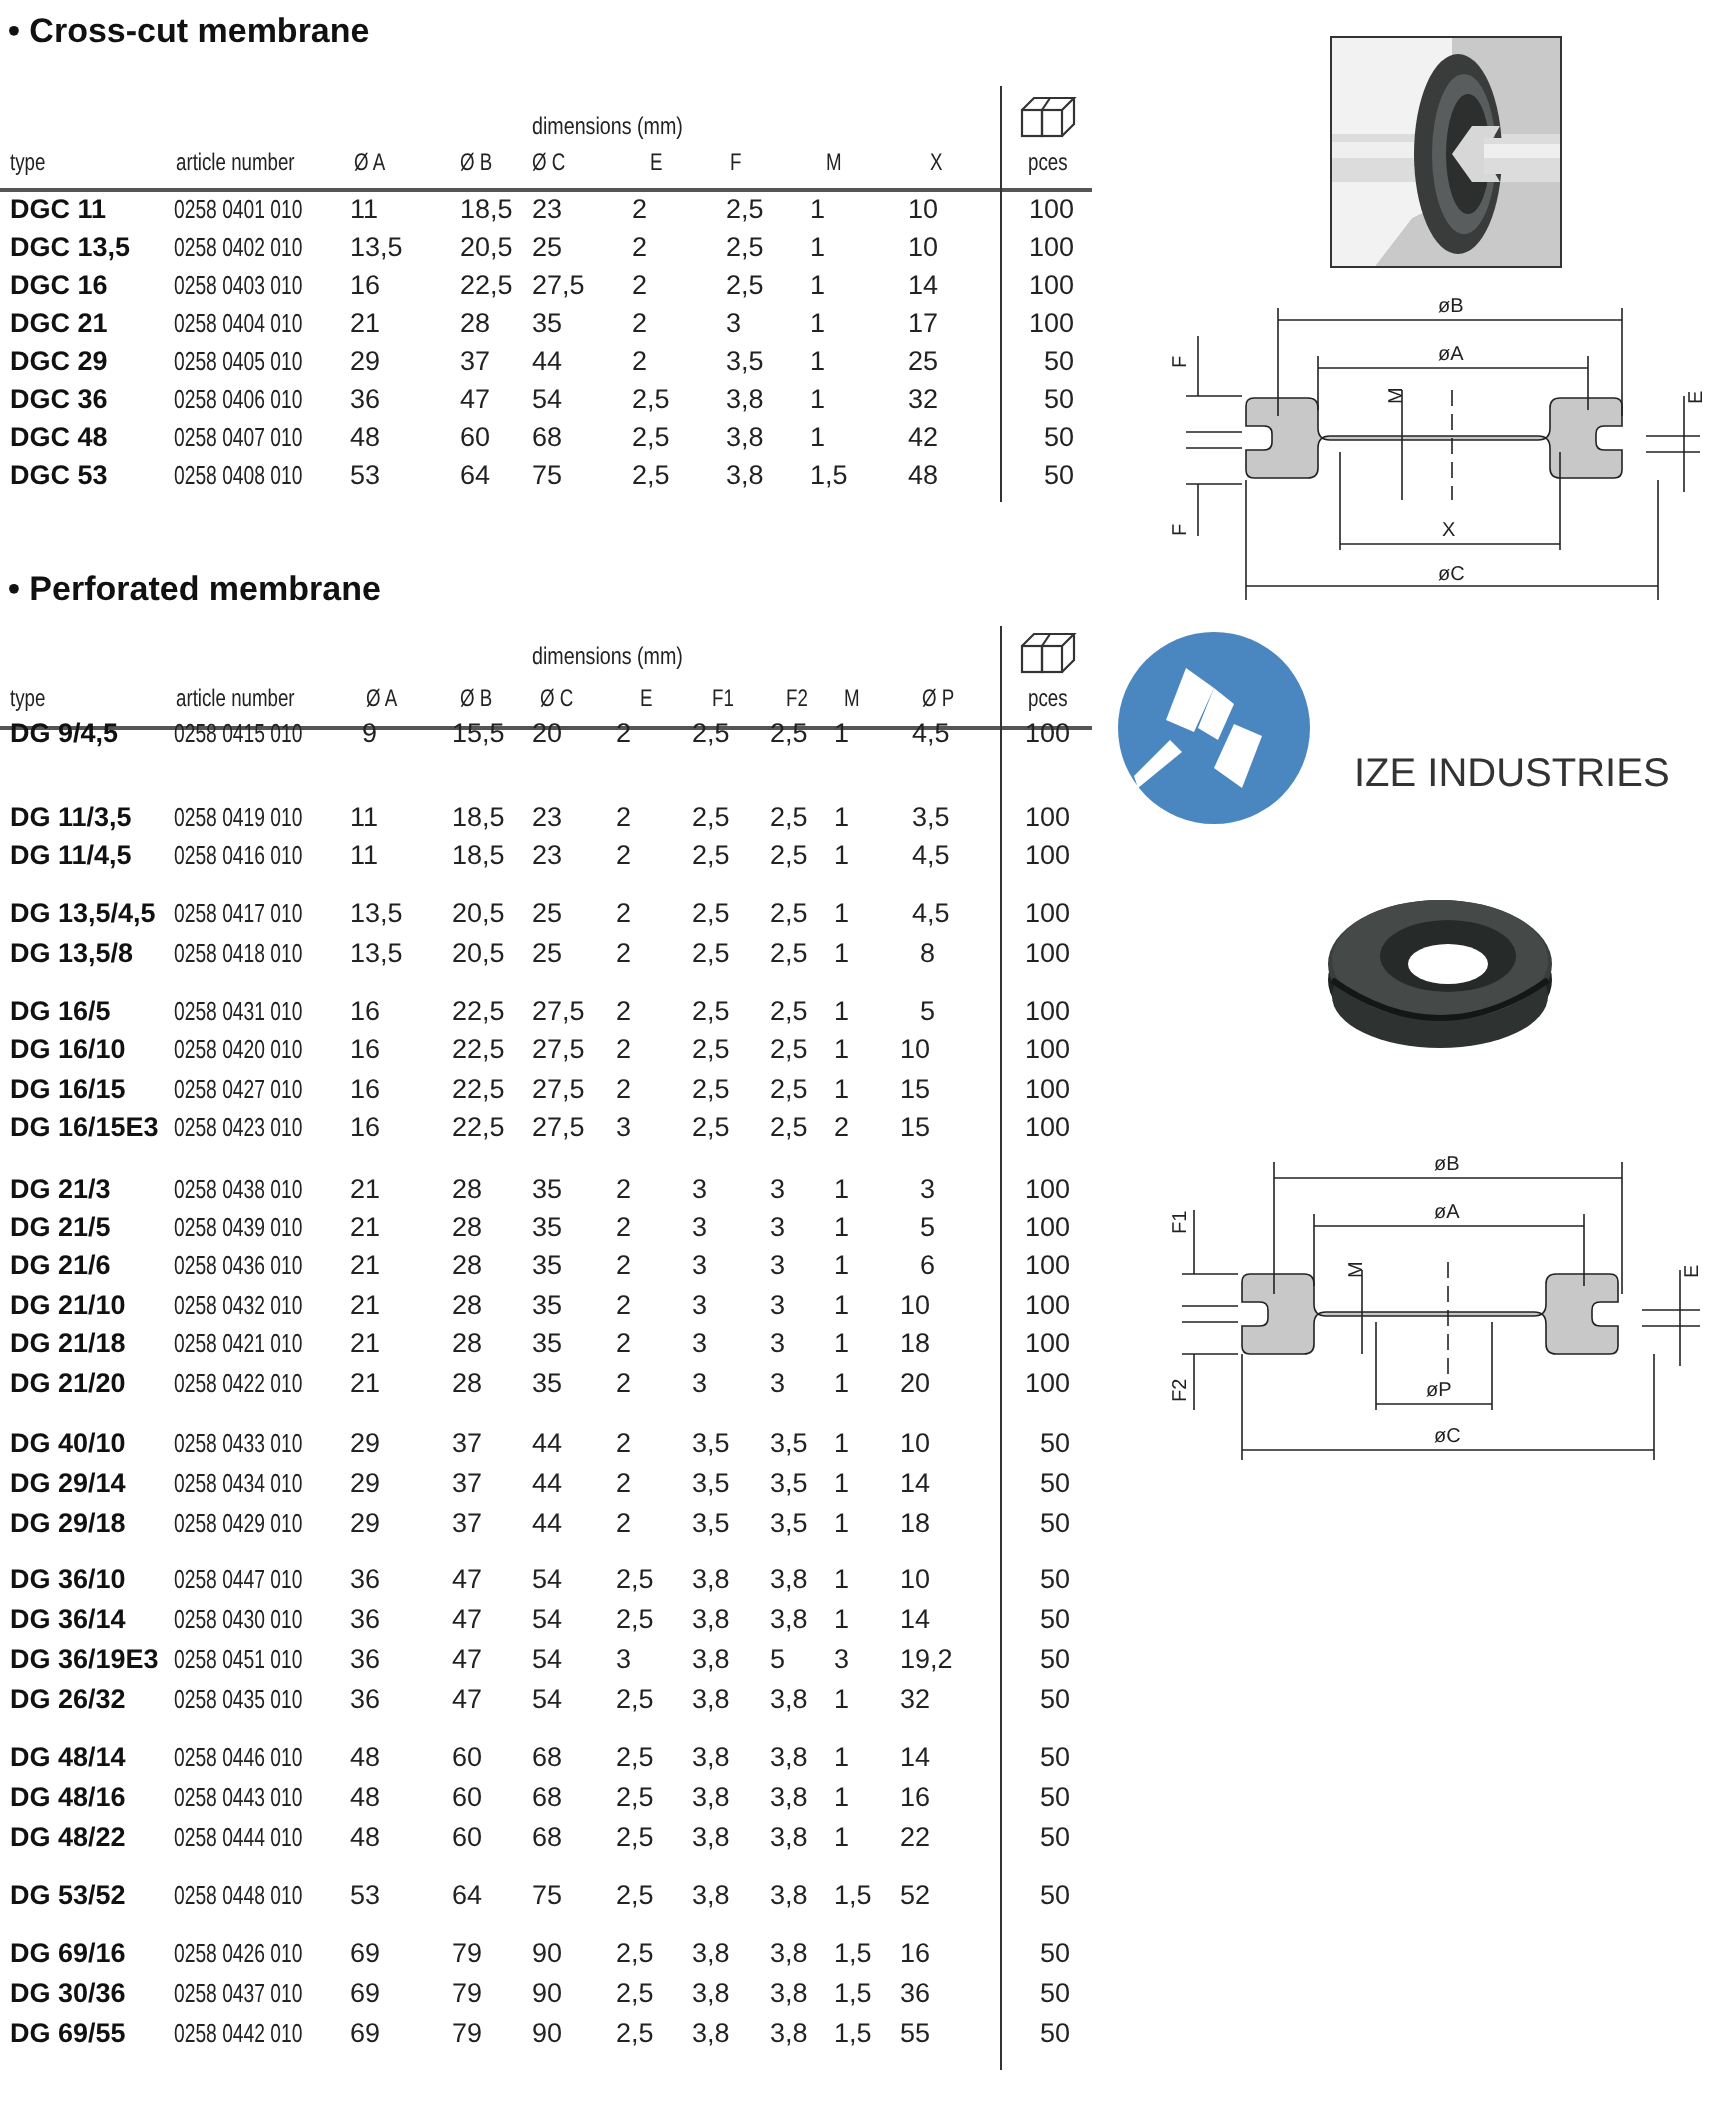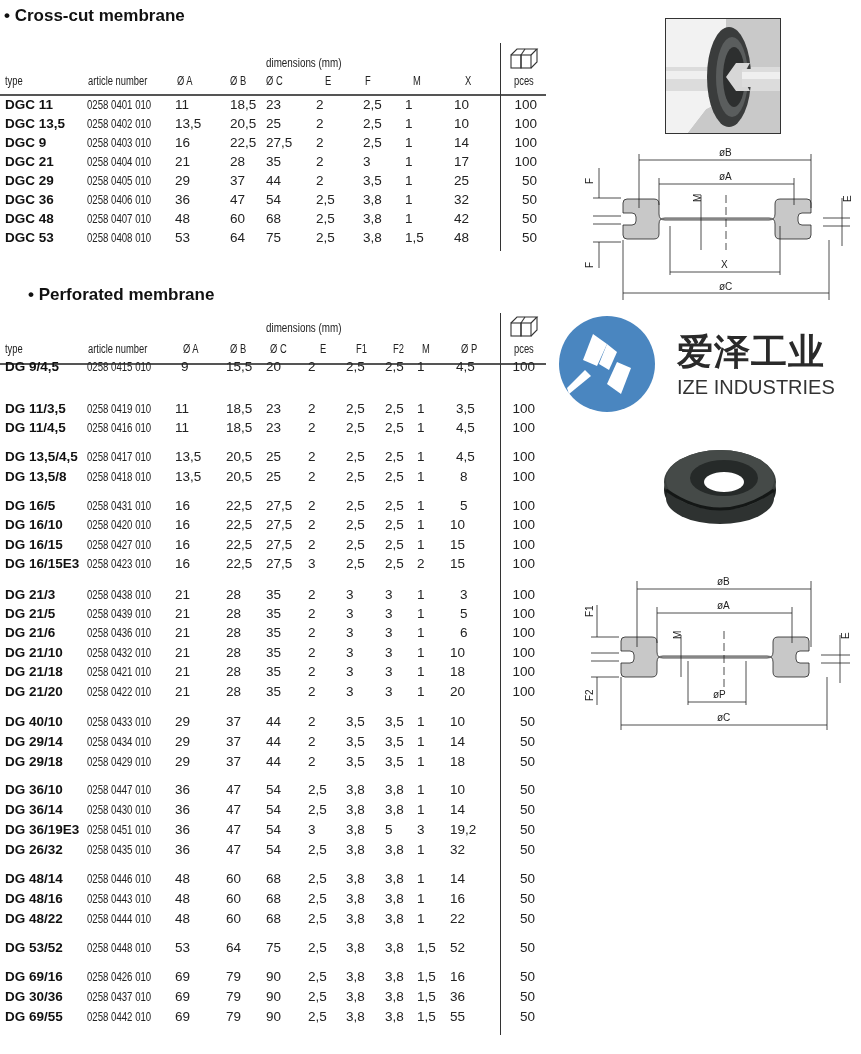--- a/index.html
+++ b/index.html
@@ -90,21 +90,21 @@
         <span class="cell num" style="left:175px">13,5</span>
         <span class="cell num" style="left:230px">20,5</span>
         <span class="cell num" style="left:266px">25</span>
         <span class="cell num" style="left:316px">2</span>
         <span class="cell num" style="left:363px">2,5</span>
         <span class="cell num" style="left:405px">1</span>
         <span class="cell num" style="left:454px">10</span>
         <span class="cell num pcs" style="left:497px">100</span>
       </div>
       <div class="row" style="top: 135px;">
-        <span class="cell type">DGC 9</span>
+        <span class="cell type">DGC 16</span>
         <span class="cell art">0258 0403 010</span>
         <span class="cell num" style="left:175px">16</span>
         <span class="cell num" style="left:230px">22,5</span>
         <span class="cell num" style="left:266px">27,5</span>
         <span class="cell num" style="left:316px">2</span>
         <span class="cell num" style="left:363px">2,5</span>
         <span class="cell num" style="left:405px">1</span>
         <span class="cell num" style="left:454px">14</span>
         <span class="cell num pcs" style="left:497px">100</span>
       </div>
@@ -164,21 +164,21 @@
         <span class="cell num" style="left:266px">75</span>
         <span class="cell num" style="left:316px">2,5</span>
         <span class="cell num" style="left:363px">3,8</span>
         <span class="cell num" style="left:405px">1,5</span>
         <span class="cell num" style="left:454px">48</span>
         <span class="cell num pcs" style="left:497px">50</span>
       </div>
     </div>
 </div>
 
-<div class="section-title" style="top:285px;margin-left:24px;">• Perforated membrane</div>
+<div class="section-title" style="top:285px;">• Perforated membrane</div>
 
 <div class="tbl" style="top:0;">
   <div class="hdr-dims" style="left:266px; top:321px;">dimensions (mm)</div>
   <div class="hdr-row" style="top:342px;">
     <span class="hdr-cell" style="left:5px;">type</span>
     <span class="hdr-cell" style="left:88px;">article number</span>
     <span class="hdr-cell" style="left:183px;">Ø A</span>
     <span class="hdr-cell" style="left:230px;">Ø B</span>
     <span class="hdr-cell" style="left:270px;">Ø C</span>
     <span class="hdr-cell" style="left:320px;">E</span>
@@ -644,21 +644,20 @@
 </svg>
 
 <div class="logo" style="left:555px; top:312px; width:300px; height:100px;">
   <svg width="104" height="104" viewBox="0 0 104 104" style="position:absolute; left:0; top:0;">
     <circle cx="52" cy="52" r="48" fill="#4a86c0"></circle>
     <path d="M38,22 l14,10 l-10,22 l-14,-6 z" fill="#ffffff"></path>
     <path d="M66,82 l-14,-10 l10,-22 l14,6 z" fill="#ffffff"></path>
     <path d="M52,32 l10,8 l-8,18 l-10,-6 z" fill="#ffffff"></path>
     <path d="M12,76 l18,-18 l6,6 l-22,18 z" fill="#ffffff"></path>
   </svg>
-  <div class="logo-cn" style="left:122px; top:16px;">爱泽工业</div>
   <div class="logo-en" style="left:122px; top:64px;">IZE INDUSTRIES</div>
 </div>
 
 <svg style="position:absolute; left:660px; top:438px;" width="122" height="92" viewBox="0 0 122 92">
   <ellipse cx="60" cy="52" rx="56" ry="32" fill="#1f2322"></ellipse>
   <ellipse cx="60" cy="44" rx="56" ry="32" fill="#3a3f3d"></ellipse>
   <ellipse cx="60" cy="60" rx="54" ry="26" fill="#2e3231"></ellipse>
   <ellipse cx="60" cy="42" rx="54" ry="30" fill="#454a48"></ellipse>
   <path d="M6,52 q54,38 108,0" fill="none" stroke="#141716" stroke-width="3"></path>
   <ellipse cx="64" cy="40" rx="34" ry="18" fill="#262a29"></ellipse>

